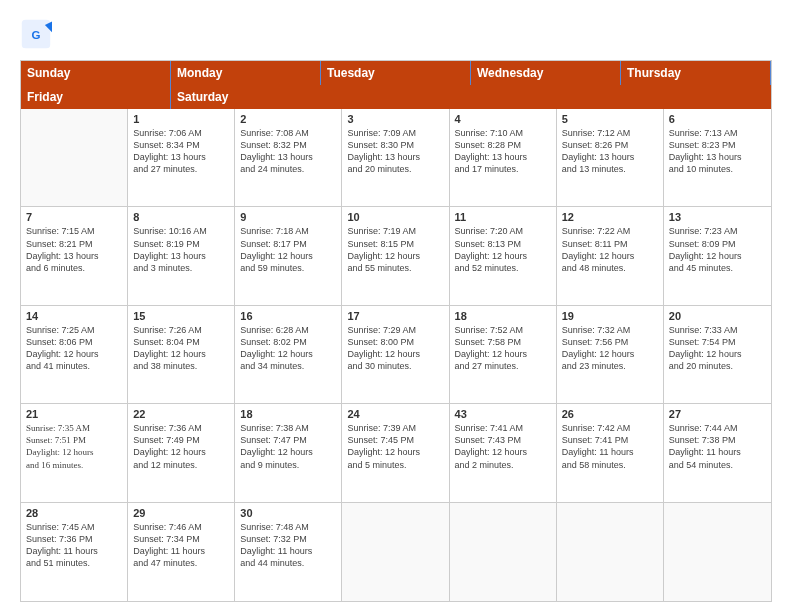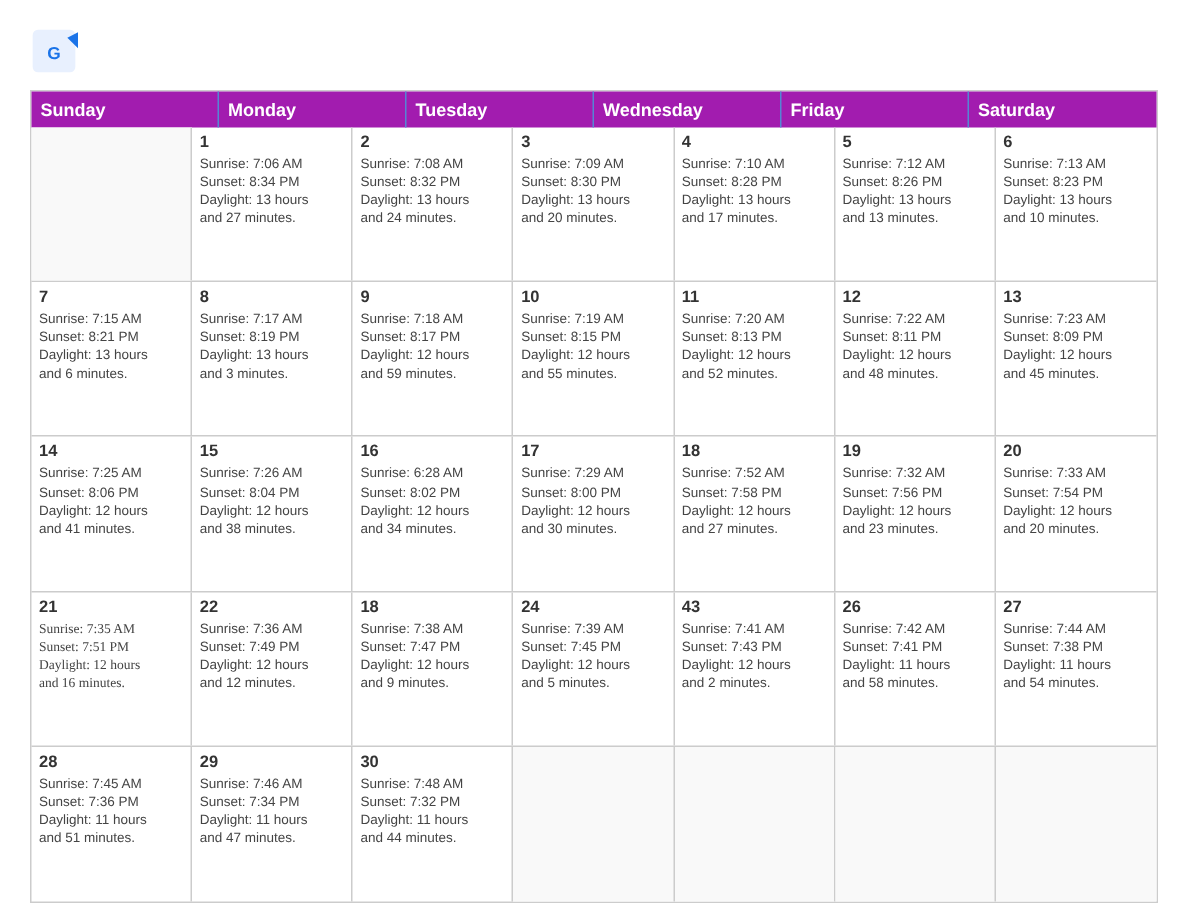--- a/index.html
+++ b/index.html
@@ -45,22 +45,22 @@
       color: #555;
     }
     .calendar {
       flex: 1;
       display: flex;
       flex-direction: column;
       border: 1px solid #ccc;
     }
     .cal-header {
       display: grid;
-      grid-template-columns: repeat(6, 1fr);
-      background: #a21caf;
+      grid-template-columns: repeat(5, 1fr);
+      background: #c2410c;
     }
     .cal-header-cell {
       color: #fff;
       font-size: 12px;
       font-weight: bold;
       padding: 5px 6px;
       text-align: left;
       border-right: 1px solid #5585d4;
     }
     .cal-header-cell:last-child { border-right: none; }
@@ -118,20 +118,21 @@
       <div class="location"></div>
     </div>
   </div>
 
   <div class="calendar">
     <div class="cal-header">
     <div class="cal-header-cell">Sunday</div>
         <div class="cal-header-cell">Monday</div>
         <div class="cal-header-cell">Tuesday</div>
         <div class="cal-header-cell">Wednesday</div>
+        <div class="cal-header-cell">Thursday</div>
         <div class="cal-header-cell">Friday</div>
         <div class="cal-header-cell">Saturday</div>
       </div>
     <div class="cal-body">
     <div class="cal-week">
           <div class="cal-cell empty"></div>
           <div class="cal-cell">
             <div class="day-num">1</div>
             <div class="day-info" style="white-space: pre-line;">Sunrise: 7:06 AM
 Sunset: 8:34 PM
@@ -177,21 +178,21 @@
         <div class="cal-week">
           <div class="cal-cell">
             <div class="day-num">7</div>
             <div class="day-info" style="white-space: pre-line;">Sunrise: 7:15 AM
 Sunset: 8:21 PM
 Daylight: 13 hours
 and 6 minutes.</div>
           </div>
           <div class="cal-cell">
             <div class="day-num">8</div>
-            <div class="day-info" style="white-space: pre-line;">Sunrise: 7:17 AM
+            <div class="day-info" style="white-space: pre-line;">Sunrise: 10:16 AM
 Sunset: 8:19 PM
 Daylight: 13 hours
 and 3 minutes.</div>
           </div>
           <div class="cal-cell">
             <div class="day-num">9</div>
             <div class="day-info" style="white-space: pre-line;">Sunrise: 7:18 AM
 Sunset: 8:17 PM
 Daylight: 12 hours
 and 59 minutes.</div>

